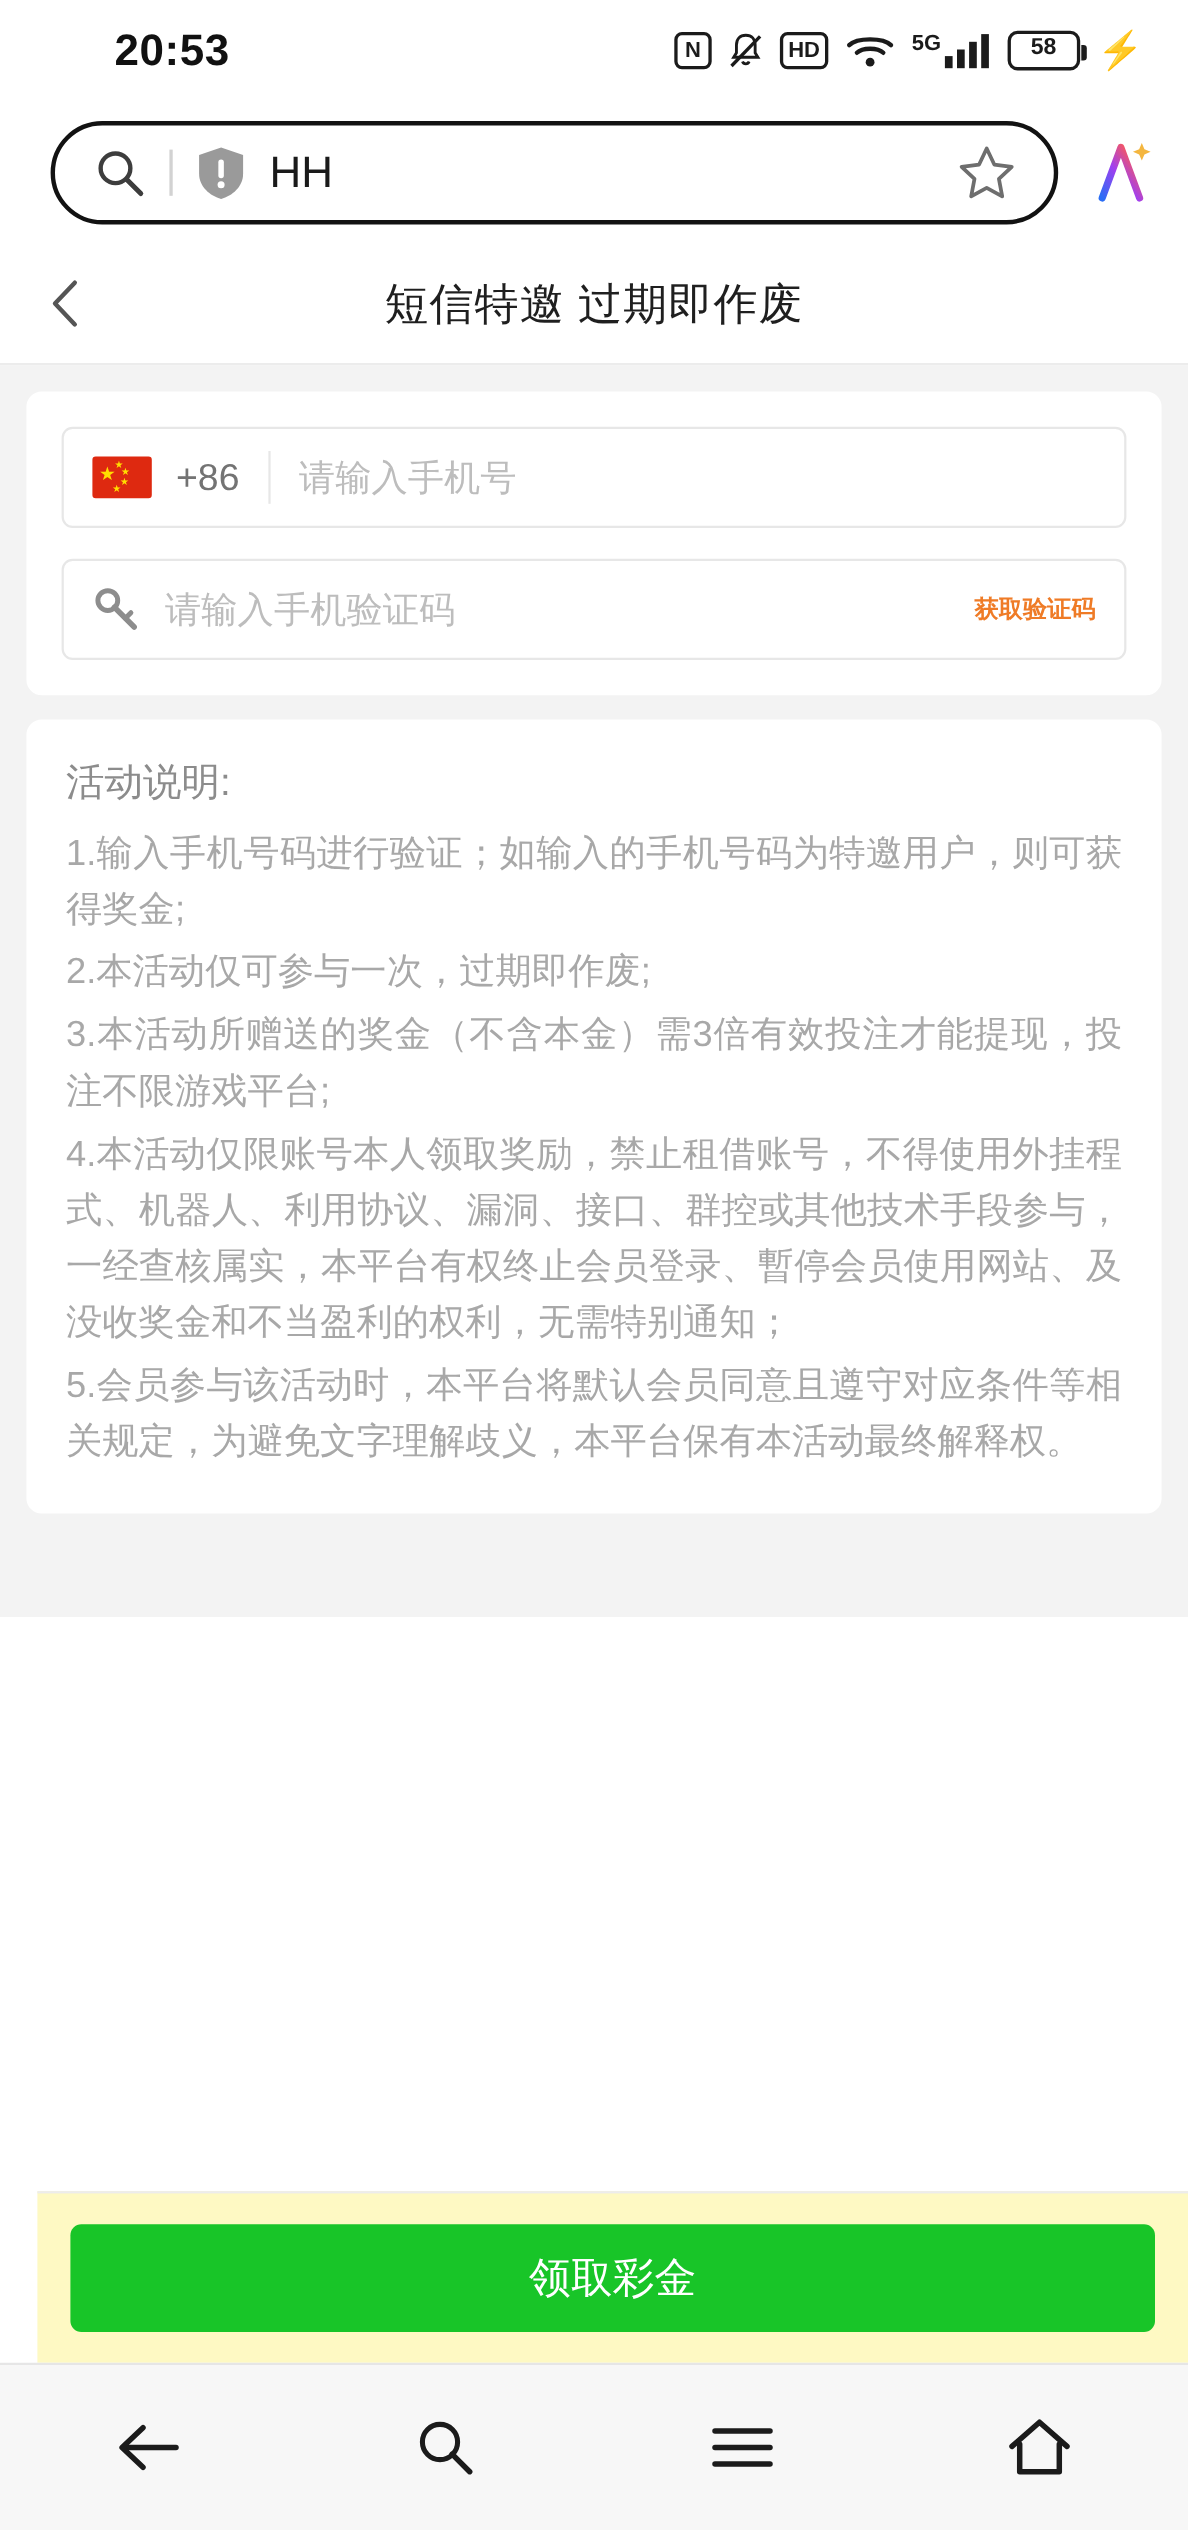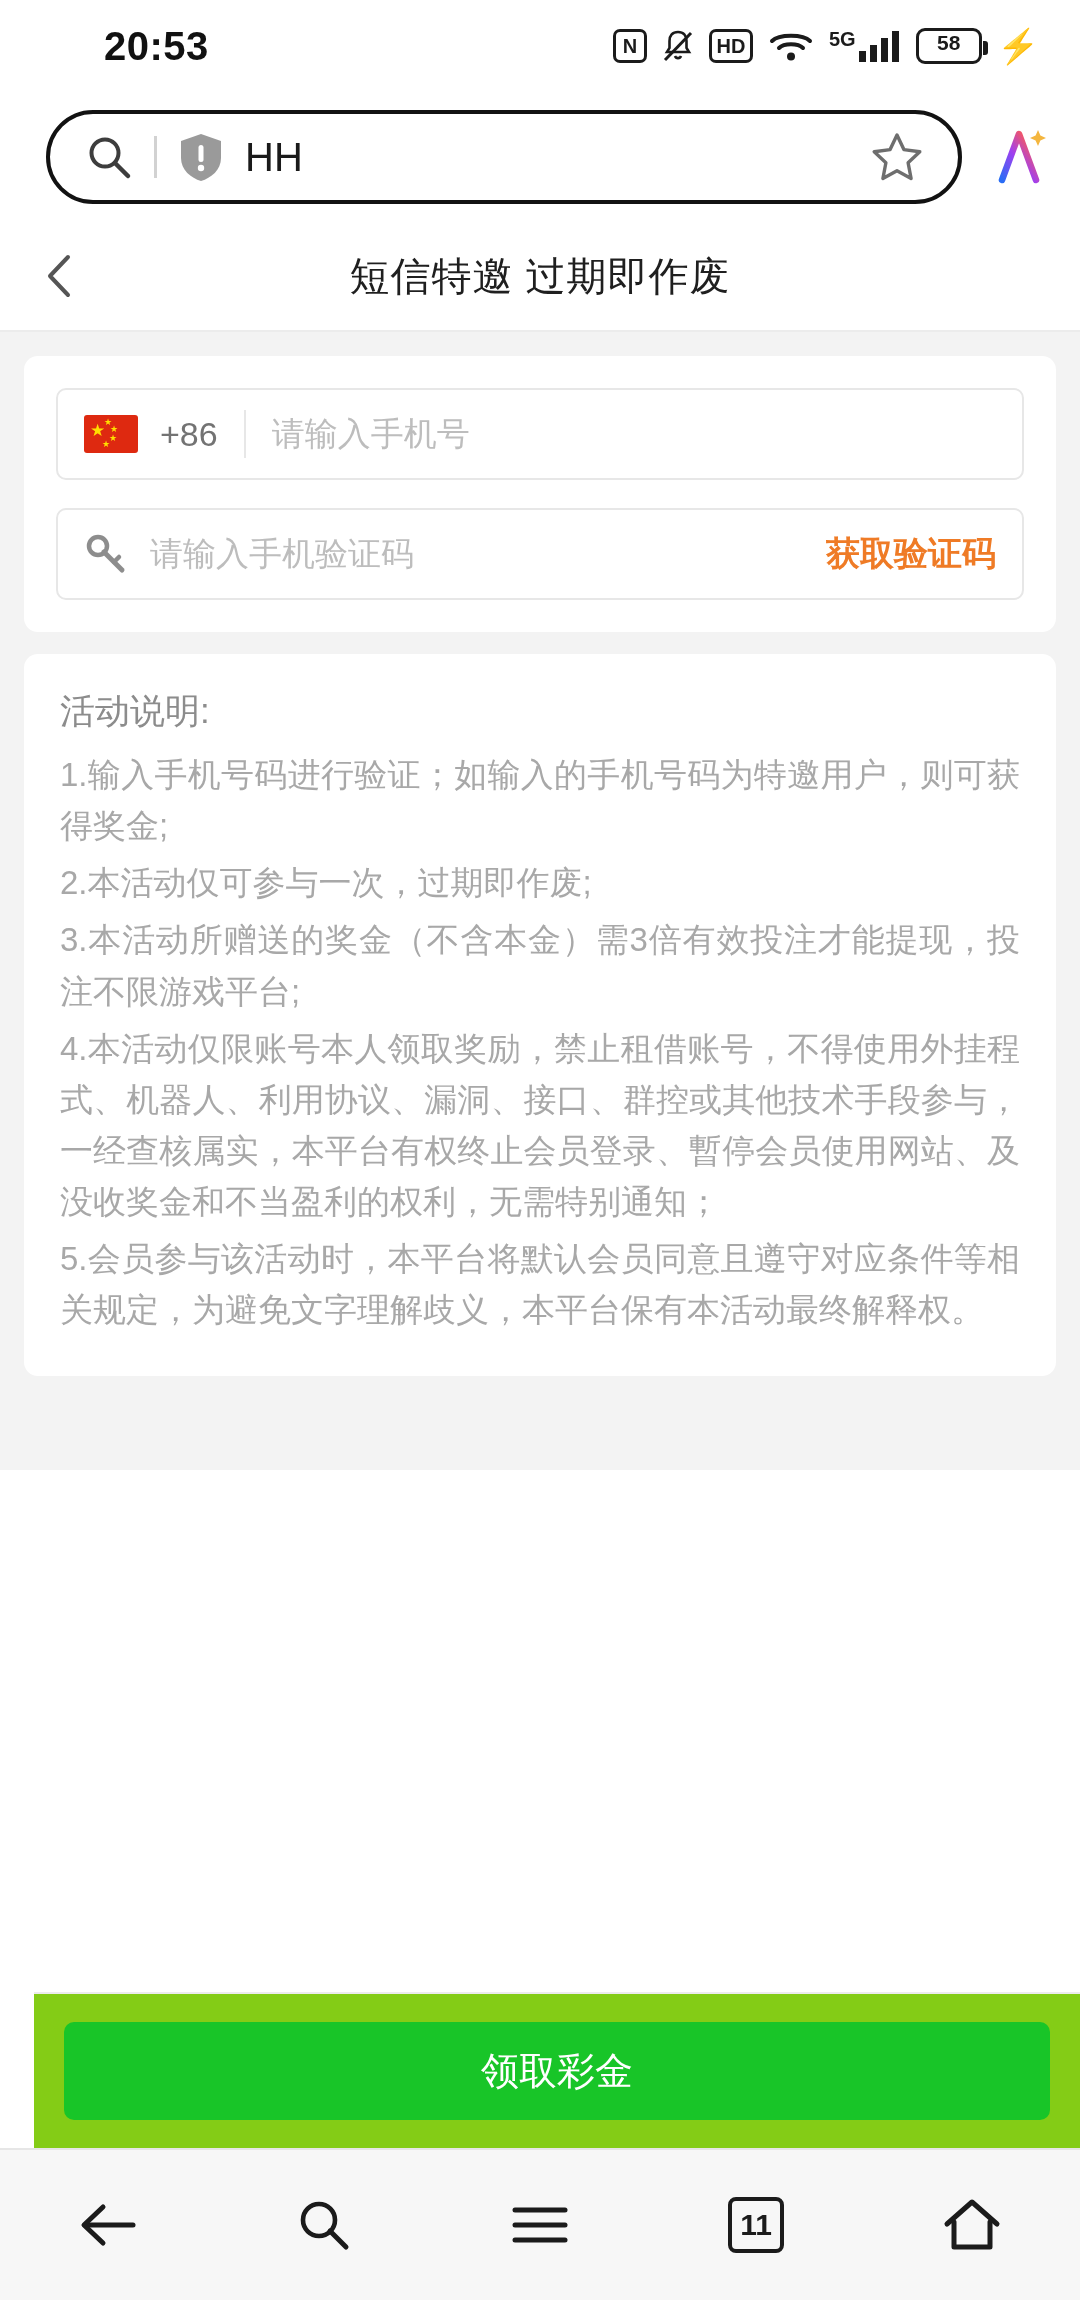--- a/index.html
+++ b/index.html
@@ -184,21 +184,21 @@
     color: #bdbdbd;
     flex: 1;
     background: none;
     border: none;
     outline: none;
     font-family: "Liberation Sans", sans-serif;
   }
   .ph::placeholder { color: #bdbdbd; }
   .key-icon { width: 44px; height: 44px; flex: none; margin-right: 22px; }
   .get-code {
-    font-size: 34px;
+    font-size: 22px;
     color: #ef7b26;
     font-weight: bold;
     white-space: nowrap;
     margin-left: 18px;
   }
 
   .info-card {
     background: #fff;
     border-radius: 14px;
     margin-top: 22px;
@@ -216,21 +216,21 @@
     margin-top: 6px;
     text-align: justify;
   }
 
   
   .cta-wrap {
     position: absolute;
     left: 0; right: 0;
     bottom: 152px;
     height: 156px;
-    background: #84cc16;
+    background: #fef9c3;
     border-top: 2px solid #ececec;
     display: flex;
     align-items: center;
     padding: 0 30px;
     margin-left: 34px;
   }
   .cta {
     width: 100%;
     height: 98px;
     background: #18c528;
@@ -400,21 +400,18 @@
     </svg>
   </div>
   <div class="nav-btn">
     <svg width="58" height="44" viewBox="0 0 58 44">
       <line x1="4" y1="7" x2="54" y2="7" stroke="#1b1b1b" stroke-width="5" stroke-linecap="round"></line>
       <line x1="4" y1="22" x2="54" y2="22" stroke="#1b1b1b" stroke-width="5" stroke-linecap="round"></line>
       <line x1="4" y1="37" x2="54" y2="37" stroke="#1b1b1b" stroke-width="5" stroke-linecap="round"></line>
     </svg>
   </div>
   <div class="nav-btn">
-    <div class="tabcount">11</div>
-  </div>
-  <div class="nav-btn">
     <svg width="58" height="56" viewBox="0 0 58 56">
       <path d="M4 27 L29 5 L54 27" fill="none" stroke="#1b1b1b" stroke-width="5" stroke-linecap="round" stroke-linejoin="round"></path>
       <path d="M11 25 V50 H47 V25" fill="none" stroke="#1b1b1b" stroke-width="5" stroke-linecap="round" stroke-linejoin="round"></path>
     </svg>
   </div>
 </div>
 
 </body></html>

